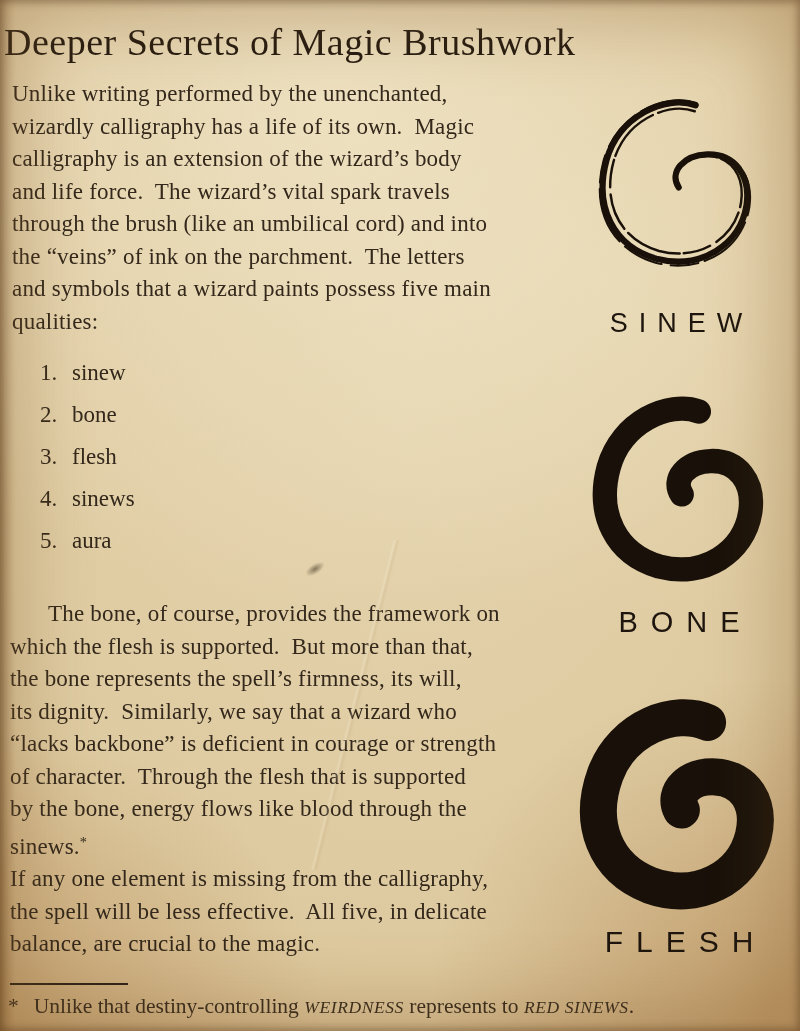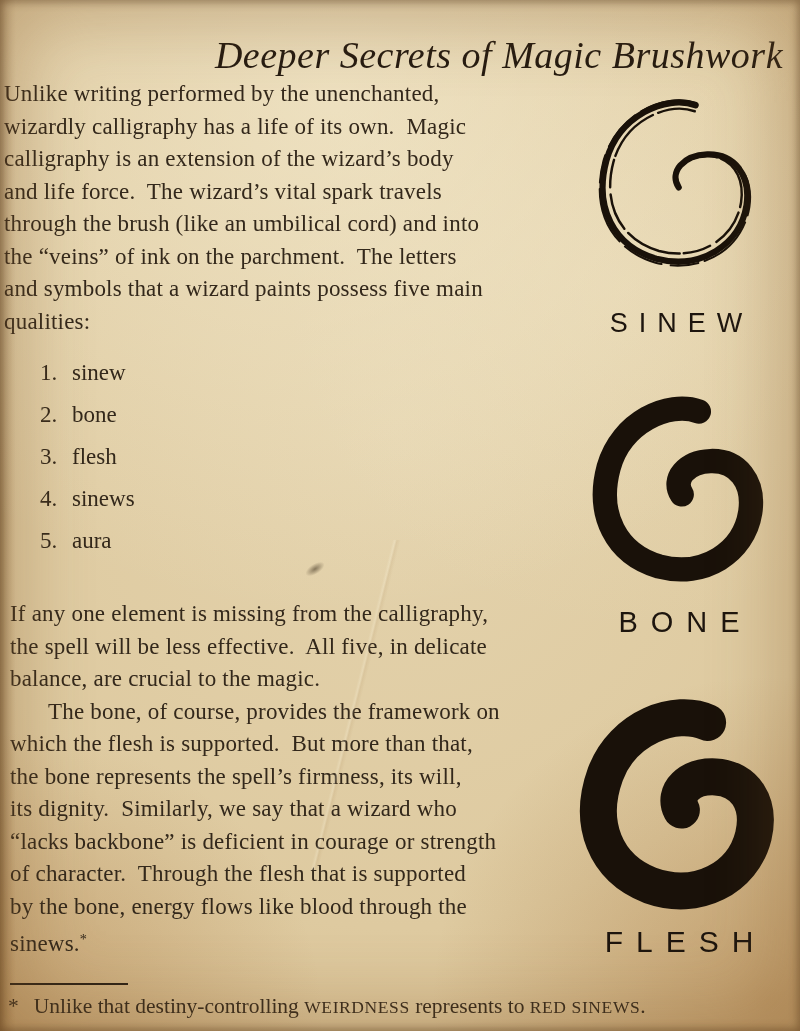--- a/index.html
+++ b/index.html
@@ -19,32 +19,32 @@
     color: #33281b;
   }
   .vignette {
     position: absolute; inset: 0; pointer-events: none; z-index: 9;
     box-shadow:
       inset 0 0 8px 2px rgba(70,42,14,0.45),
       inset 0 0 70px 22px rgba(133,90,42,0.33);
   }
   .title {
     position: absolute; top: 14px; left: 0; right: 0;
-    margin: 17px; text-align: right;
+    margin: 4px; text-align: left;
     font-size: 38px; line-height: 48px;
-    font-style: italic; font-weight: normal;
+    font-weight: normal;
     color: #241a10; letter-spacing: 0.5px;
   }
   .body {
     margin: 0;
     white-space: pre-wrap;
     font-size: 23px; line-height: 32.5px;
     letter-spacing: 0.2px;
   }
-  .para1 { position: absolute; left: 4px; top: 78px; width: 600px; }
+  .para1 { position: absolute; left: 12px; top: 78px; width: 600px; }
   .two-paras { position: absolute; left: 10px; top: 598px; width: 600px; }
   .indent { text-indent: 38px; }
   sup.fn-mark { font-size: 62%; vertical-align: 7px; letter-spacing: 0; }
   .quality-list {
     position: absolute; left: 40px; top: 360px;
     margin: 0; padding: 0; list-style: none;
     font-size: 23px; color: #33281b;
   }
   .quality-list li { display: flex; align-items: baseline; height: 42px; }
   .q-num { width: 32px; }
@@ -65,21 +65,21 @@
     position: absolute; left: 10px; top: 983px;
     width: 118px; height: 0;
     border-top: 2.5px solid #2c2115;
   }
   .footnote {
     position: absolute; left: 8px; top: 992px;
     font-size: 21.5px; line-height: 28px;
     white-space: pre-wrap; color: #32271a;
   }
   .footnote .marker { display: inline-block; margin-right: 15px; }
-  .sc { font-size: 17.5px; letter-spacing: 0.6px; }
+  .sc { font-size: 17.5px; letter-spacing: 0.6px; font-style: italic; }
   .smudge {
     position: absolute; left: 300px; top: 562px; width: 30px; height: 14px;
     background: radial-gradient(closest-side, rgba(58,44,26,0.55), rgba(58,44,26,0) 72%);
     transform: rotate(-32deg);
   }
   .crease {
     position: absolute; left: 140px; top: 540px; width: 430px; height: 330px;
     pointer-events: none; opacity: 0.4;
     background: linear-gradient(104deg, rgba(0,0,0,0) 49.3%, rgba(255,250,230,0.55) 49.8%, rgba(140,100,50,0.22) 50.2%, rgba(0,0,0,0) 50.9%);
   }
@@ -117,31 +117,31 @@
       <span class="q-num">4.</span>
       <span>sinews</span>
     </li>
     <li>
       <span class="q-num">5.</span>
       <span>aura</span>
     </li>
   </ol>
 
   <div class="two-paras">
-    <p class="body">If any one element is missing from the calligraphy,
-the spell will be less effective.  All five, in delicate
-balance, are crucial to the magic.</p>
     <p class="body indent"><span>The bone, of course, provides the framework on
 which the flesh is supported.  But more than that,
 the bone represents the spell’s firmness, its will,
 its dignity.  Similarly, we say that a wizard who
 “lacks backbone” is deficient in courage or strength
 of character.  Through the flesh that is supported
 by the bone, energy flows like blood through the
 sinews.</span><sup class="fn-mark">*</sup></p>
+    <p class="body">If any one element is missing from the calligraphy,
+the spell will be less effective.  All five, in delicate
+balance, are crucial to the magic.</p>
   </div>
 
   <div class="figure fig-sinew">
     <svg class="glyph" viewBox="-12 -12 224 224" aria-hidden="true">
       <g fill="none" stroke="#191109" stroke-linecap="round" stroke-linejoin="round">
         <path d="M122 14 C88 2 36 26 22 76 C8 128 30 172 78 186 C128 199 172 170 179 126 C184 92 165 68 135 69 C108 70 92 89 103 106" stroke-width="7"></path>
         <path d="M122 14 C88 2 36 26 22 76 C8 128 30 172 78 186 C128 199 172 170 179 126 C184 92 165 68 135 69 C108 70 92 89 103 106" transform="translate(10 8) scale(0.91)" stroke-width="3" stroke-dasharray="46 7 70 5 34 9"></path>
         <path d="M122 14 C88 2 36 26 22 76 C8 128 30 172 78 186 C128 199 172 170 179 126 C184 92 165 68 135 69 C108 70 92 89 103 106" transform="translate(-4 -3) scale(1.04)" stroke-width="2.2" stroke-dasharray="62 8 44 10 30 7"></path>
       </g>
     </svg>

